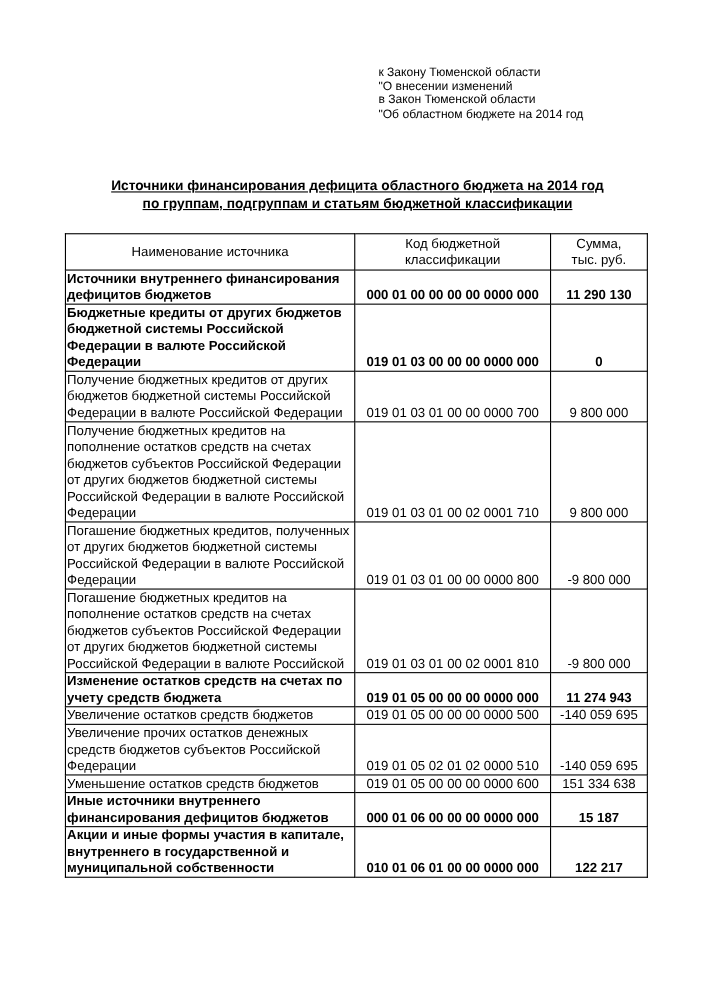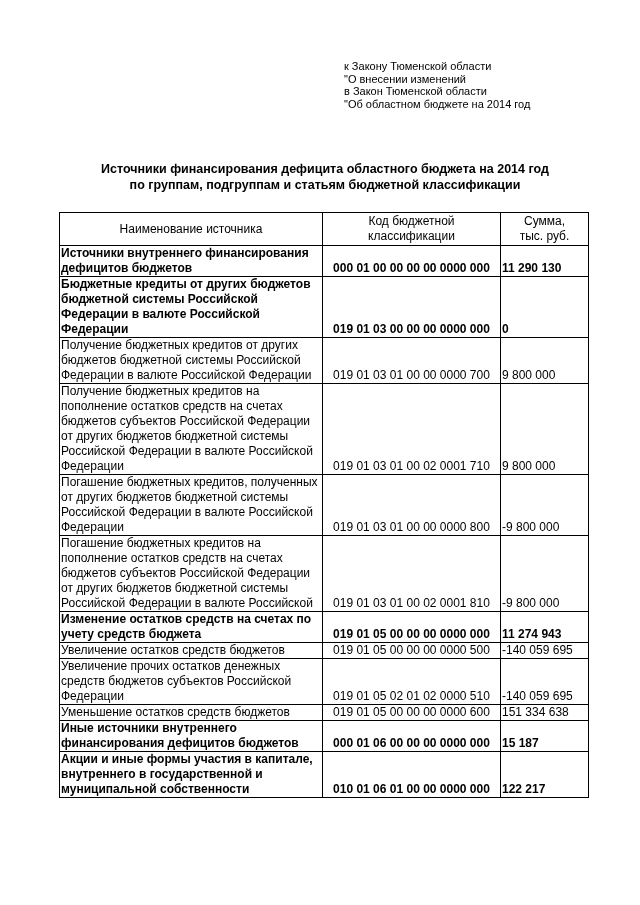--- a/index.html
+++ b/index.html
@@ -7,38 +7,38 @@
     width: 640px; height: 905px; position: relative; overflow: hidden;
     font-family: "Liberation Sans", sans-serif; color: #000;
   }
   .appendix {
     position: absolute; left: 344px; top: 60px;
     font-size: 11px; line-height: 12.5px;
   }
   .appendix div { white-space: nowrap; }
   .title {
     position: absolute; left: 60px; width: 530px; top: 161px;
-    text-align: center; font-weight: bold; font-size: 12.5px; line-height: 16px;
+    text-align: center; font-weight: bold; font-size: 12.5px; line-height: 16px; text-decoration: underline;
   }
   table.src {
     position: absolute; left: 59px; top: 212px;
     border-collapse: collapse; table-layout: fixed;
     width: 529px;
     font-size: 12px; line-height: 15px;
   }
   table.src col.c1 { width: 263px; }
   table.src col.c2 { width: 178px; }
   table.src col.c3 { width: 88px; }
   table.src td, table.src th {
     border: 1px solid #000; padding: 0 1px; vertical-align: bottom;
   }
   table.src th { font-weight: normal; text-align: center; vertical-align: middle; height: 32px; }
   td.name { text-align: left; padding-left: 2px; }
   td.code { text-align: center; white-space: nowrap; margin-left: 32px; }
-  td.sum { text-align: left; white-space: nowrap; padding-right: 1px; }
+  td.sum { text-align: center; white-space: nowrap; padding-right: 1px; }
   tr.bold td { font-weight: bold; }
 </style>
 </head>
 <body>
 
 <div class="appendix">
   <div>к Закону Тюменской области</div>
   <div>"О внесении изменений</div>
   <div>в Закон Тюменской области</div>
   <div>"Об областном бюджете на 2014 год</div>

